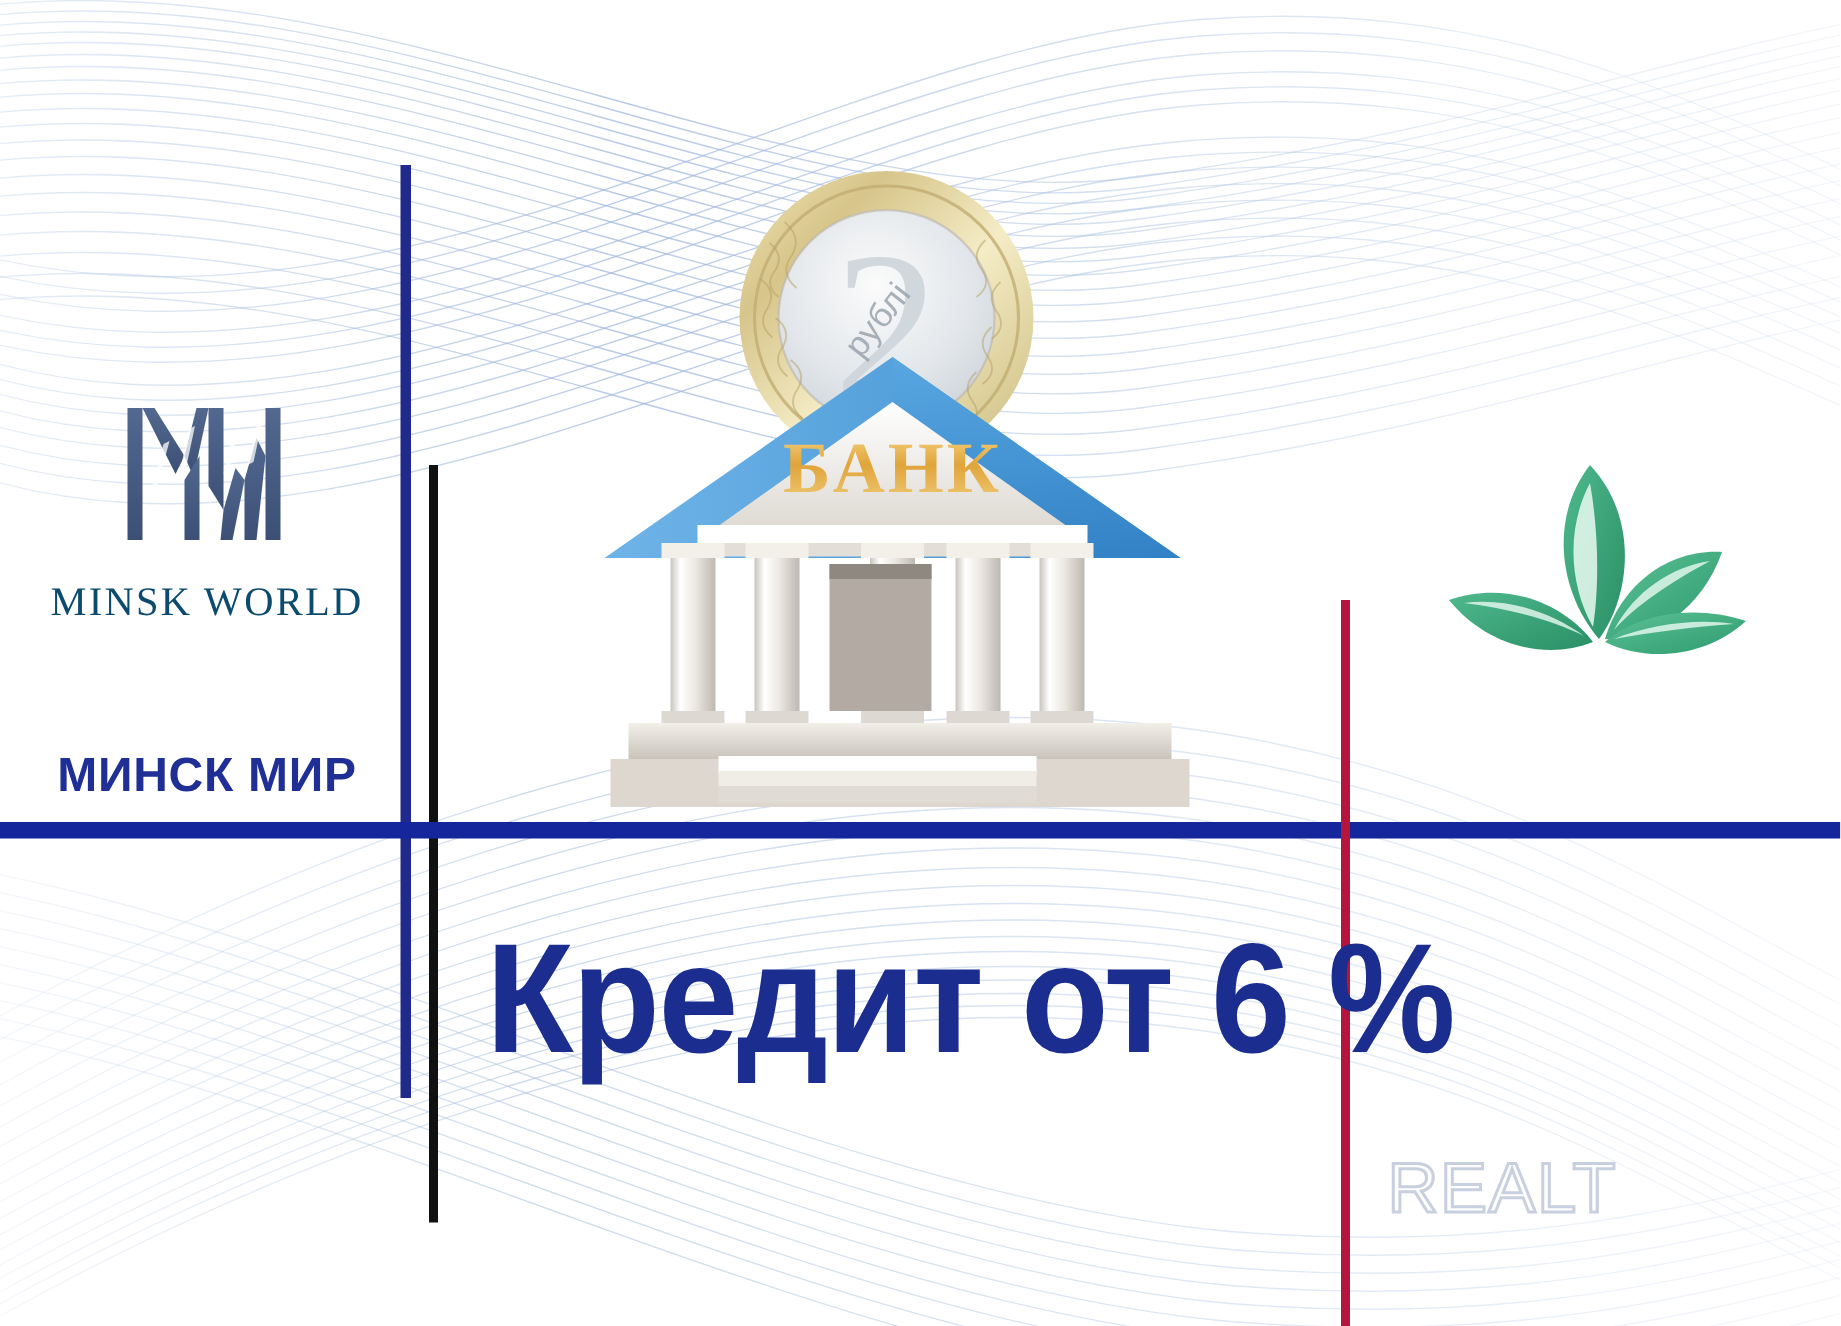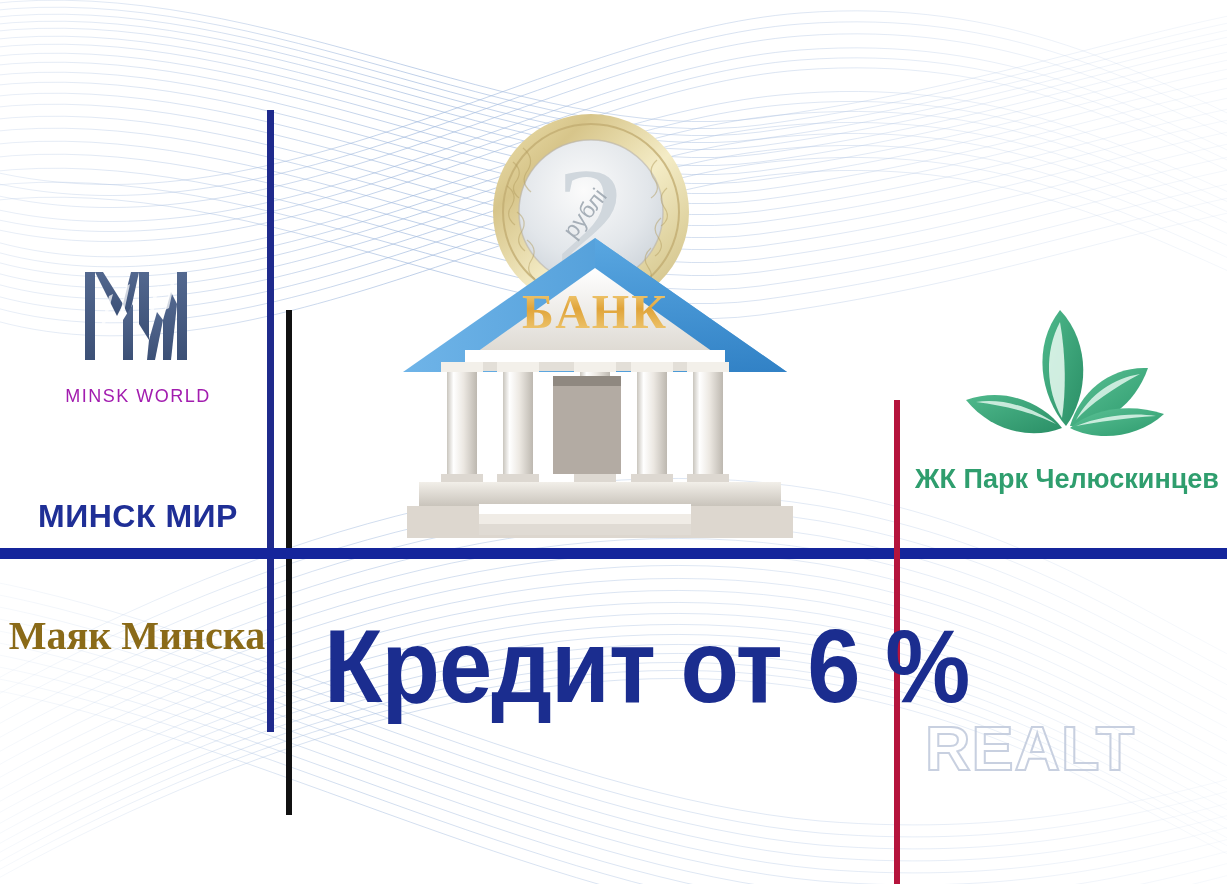--- a/index.html
+++ b/index.html
@@ -69,24 +69,24 @@
     width: 240px;
     text-align: center;
   }
   .mw-mark {
     width: 118px;
     height: 96px;
     margin: 0 auto 22px auto;
     display: block;
   }
   .mw-wordmark {
-    font-family: Liberation Sans, sans-serif;
-    font-size: 18px;
+    font-family: Liberation Serif, serif;
+    font-size: 27px;
     letter-spacing: 1.5px;
-    color: #a21caf;
+    color: #0c4a6e;
     font-weight: 400;
     white-space: nowrap;
   }
   .minsk-mir-label {
     position: absolute;
     left: 18px;
     top: 498px;
     width: 240px;
     text-align: center;
     font-size: 32px;
@@ -154,23 +154,23 @@
     line-height: 1.05;
     transform: scaleX(0.92);
     transform-origin: center center;
     white-space: nowrap;
   }
 
   
   .watermark {
     position: absolute;
     left: 925px;
-    top: 712px;
-    font-size: 63px;
-    font-weight: 700;
+    top: 764px;
+    font-size: 47px;
+    font-weight: 400;
     letter-spacing: 1px;
     color: transparent;
     -webkit-text-stroke: 2px rgba(190, 200, 218, 0.85);
     font-family: "Liberation Sans", sans-serif;
     pointer-events: none;
   }
 </style>
 </head>
 <body>
 
@@ -395,21 +395,20 @@
         <polygon points="47,18 51,16 45,44 41,46"></polygon>
         <polygon points="76,20 80,18 74,46 70,48"></polygon>
         <polygon points="92,14 96,12 90,40 86,42"></polygon>
       </g>
     </svg>
     <div class="mw-wordmark">MINSK WORLD</div>
   </div>
 
   <div class="minsk-mir-label">МИНСК МИР</div>
 
-  <div class="mayak-label">Маяк Минска</div>
 
   <div class="pc-block">
     <svg class="pc-leaf" viewBox="0 0 238 150">
       <defs>
         <linearGradient id="leafA" x1="0" y1="0" x2="1" y2="1">
           <stop offset="0%" stop-color="#4fb98c"></stop>
           <stop offset="100%" stop-color="#2a8f66"></stop>
         </linearGradient>
         <linearGradient id="leafB" x1="0" y1="0" x2="1" y2="1">
           <stop offset="0%" stop-color="#5cc296"></stop>
@@ -422,21 +421,20 @@
 
       <path d="M122,126 C132,92 162,66 200,68 C186,108 152,128 122,126 Z" fill="url(#leafB)"></path>
       <path d="M128,120 C142,94 166,78 192,74 C166,88 142,104 128,120 Z" fill="#eafaf2" opacity="0.8"></path>
 
       <path d="M114,128 C96,104 58,86 18,100 C44,132 84,140 114,128 Z" fill="url(#leafA)"></path>
       <path d="M108,124 C86,108 56,98 28,102 C60,106 88,114 108,124 Z" fill="#eafaf2" opacity="0.8"></path>
 
       <path d="M122,128 C142,110 180,102 216,114 C190,138 150,142 122,128 Z" fill="url(#leafB)"></path>
       <path d="M128,126 C152,116 184,112 208,116 C178,118 150,122 128,126 Z" fill="#eafaf2" opacity="0.8"></path>
     </svg>
-    <div class="pc-label">ЖК Парк Челюскинцев</div>
   </div>
 
   <div class="v-line-blue"></div>
   <div class="v-line-black"></div>
   <div class="h-line-blue"></div>
   <div class="v-line-red"></div>
 
   <div class="headline">Кредит от 6 %</div>
 
   <div class="watermark">REALT</div>

